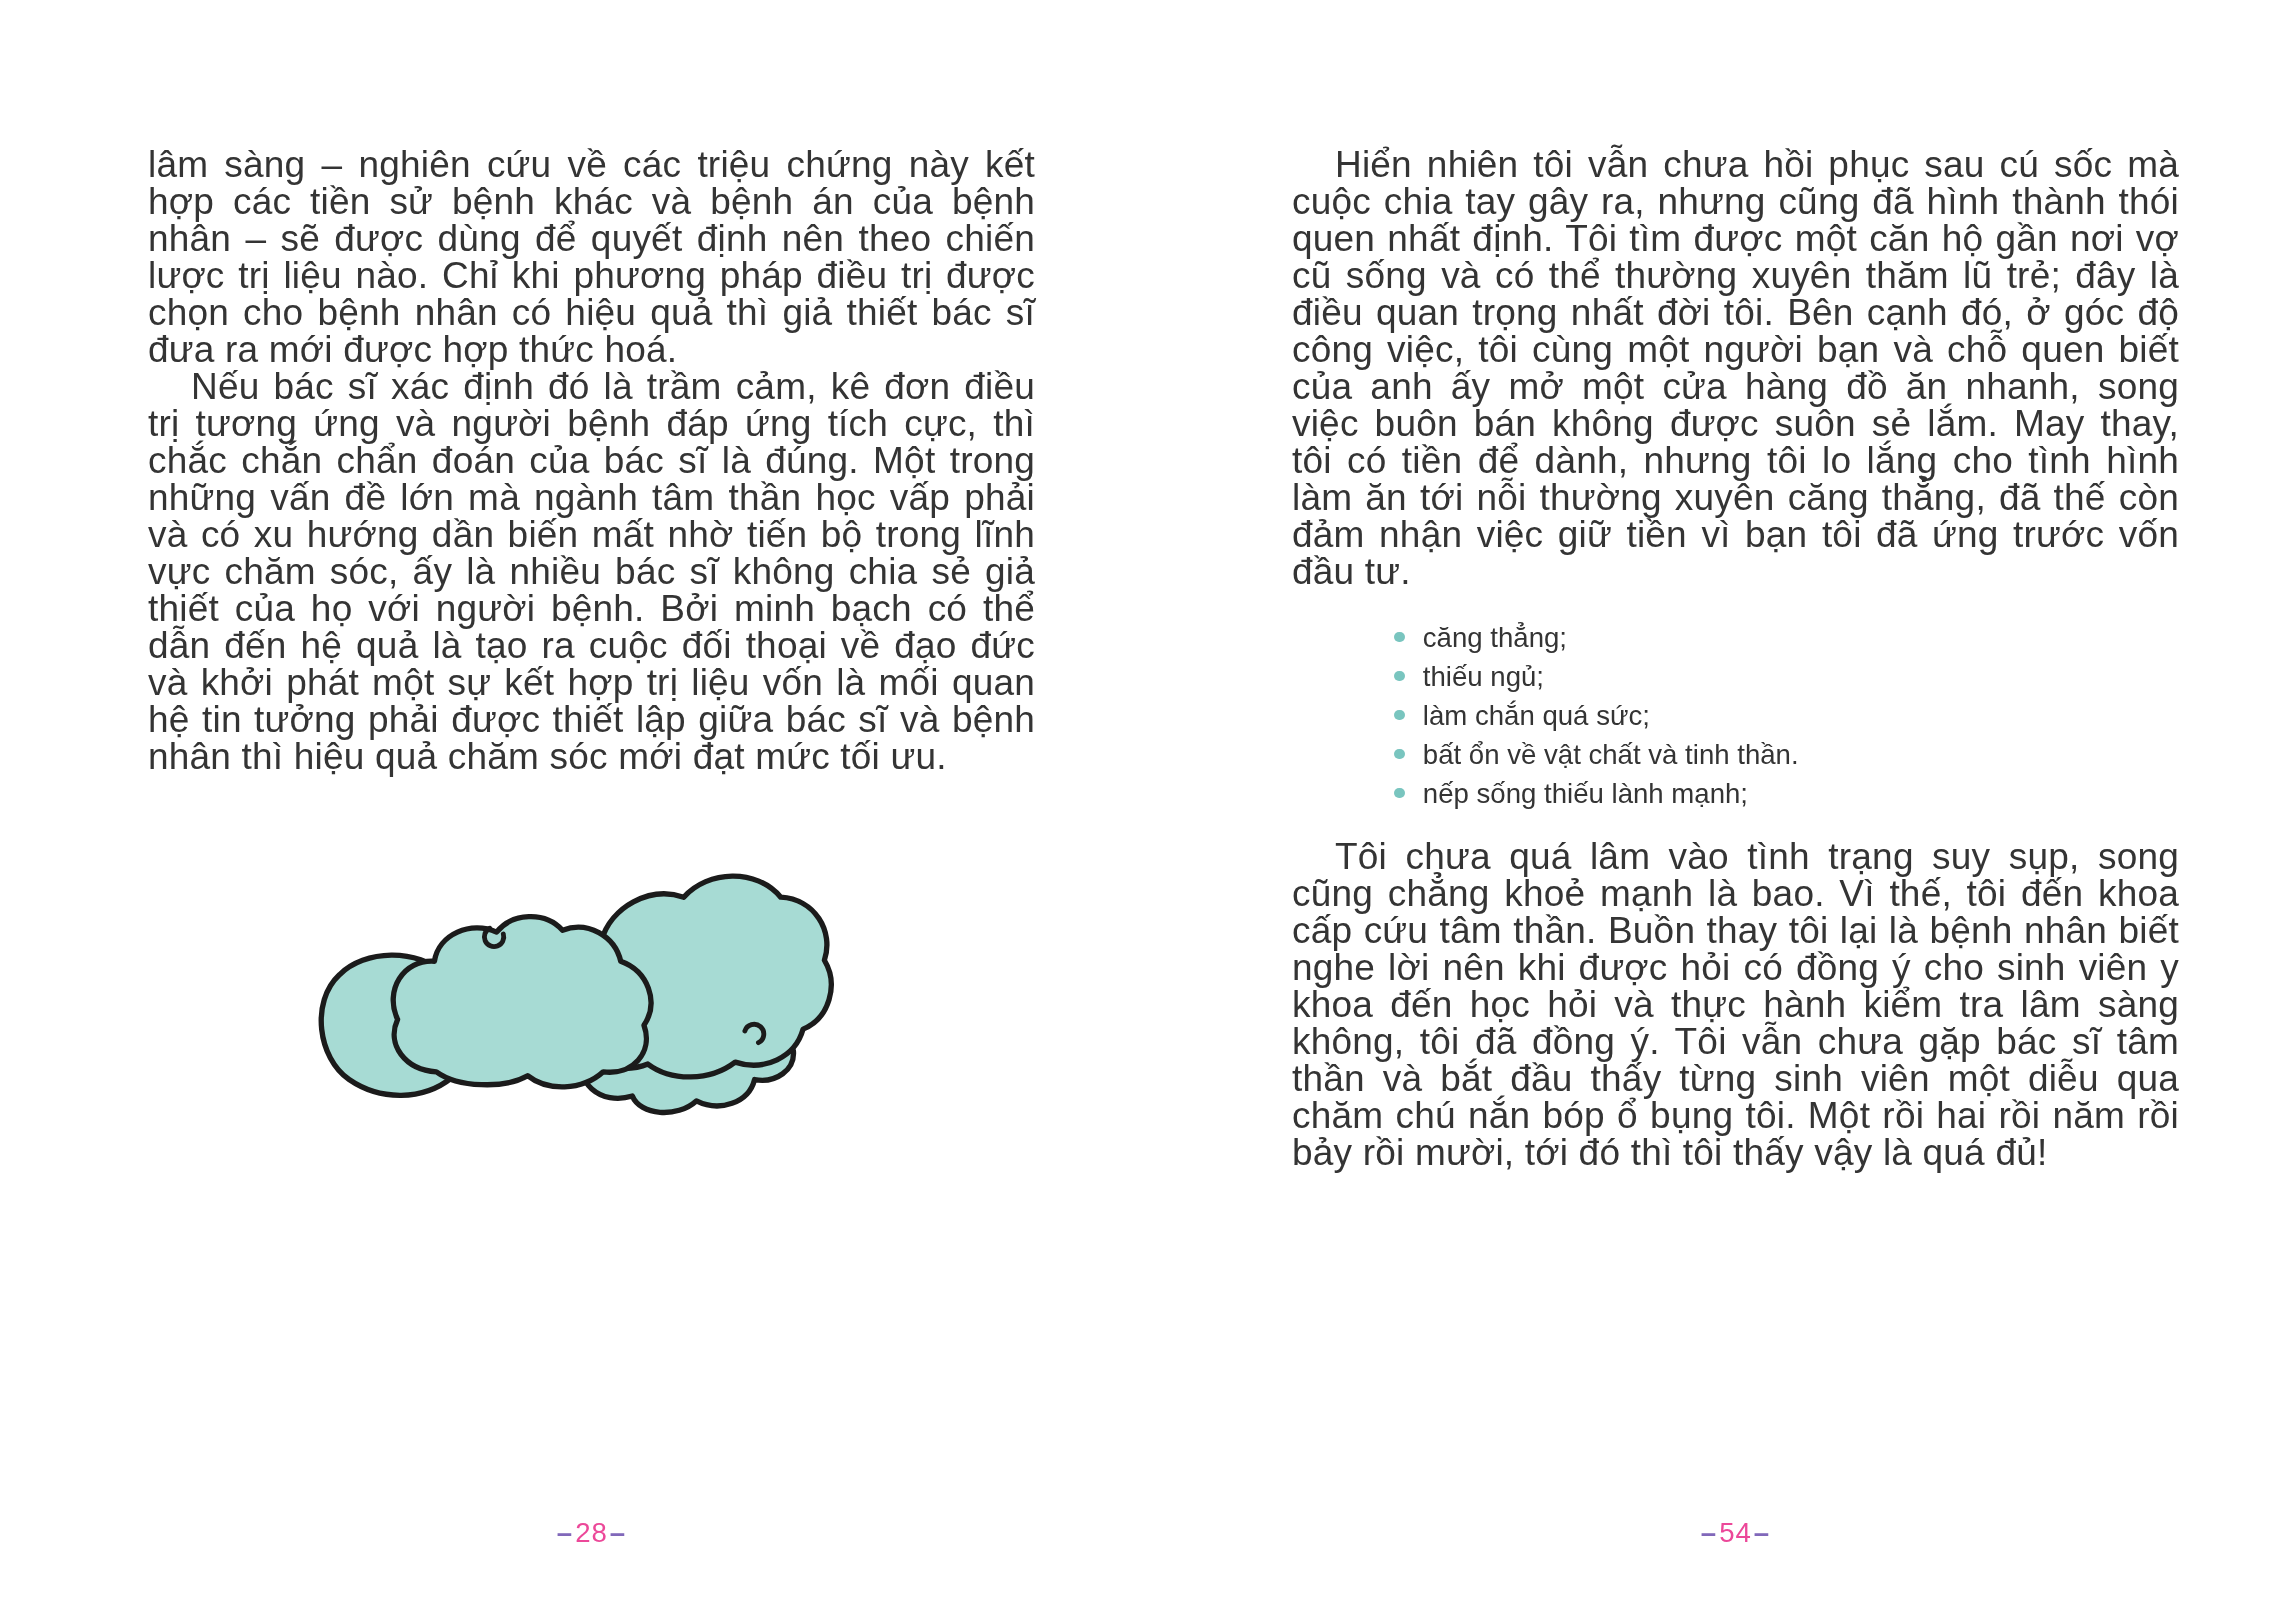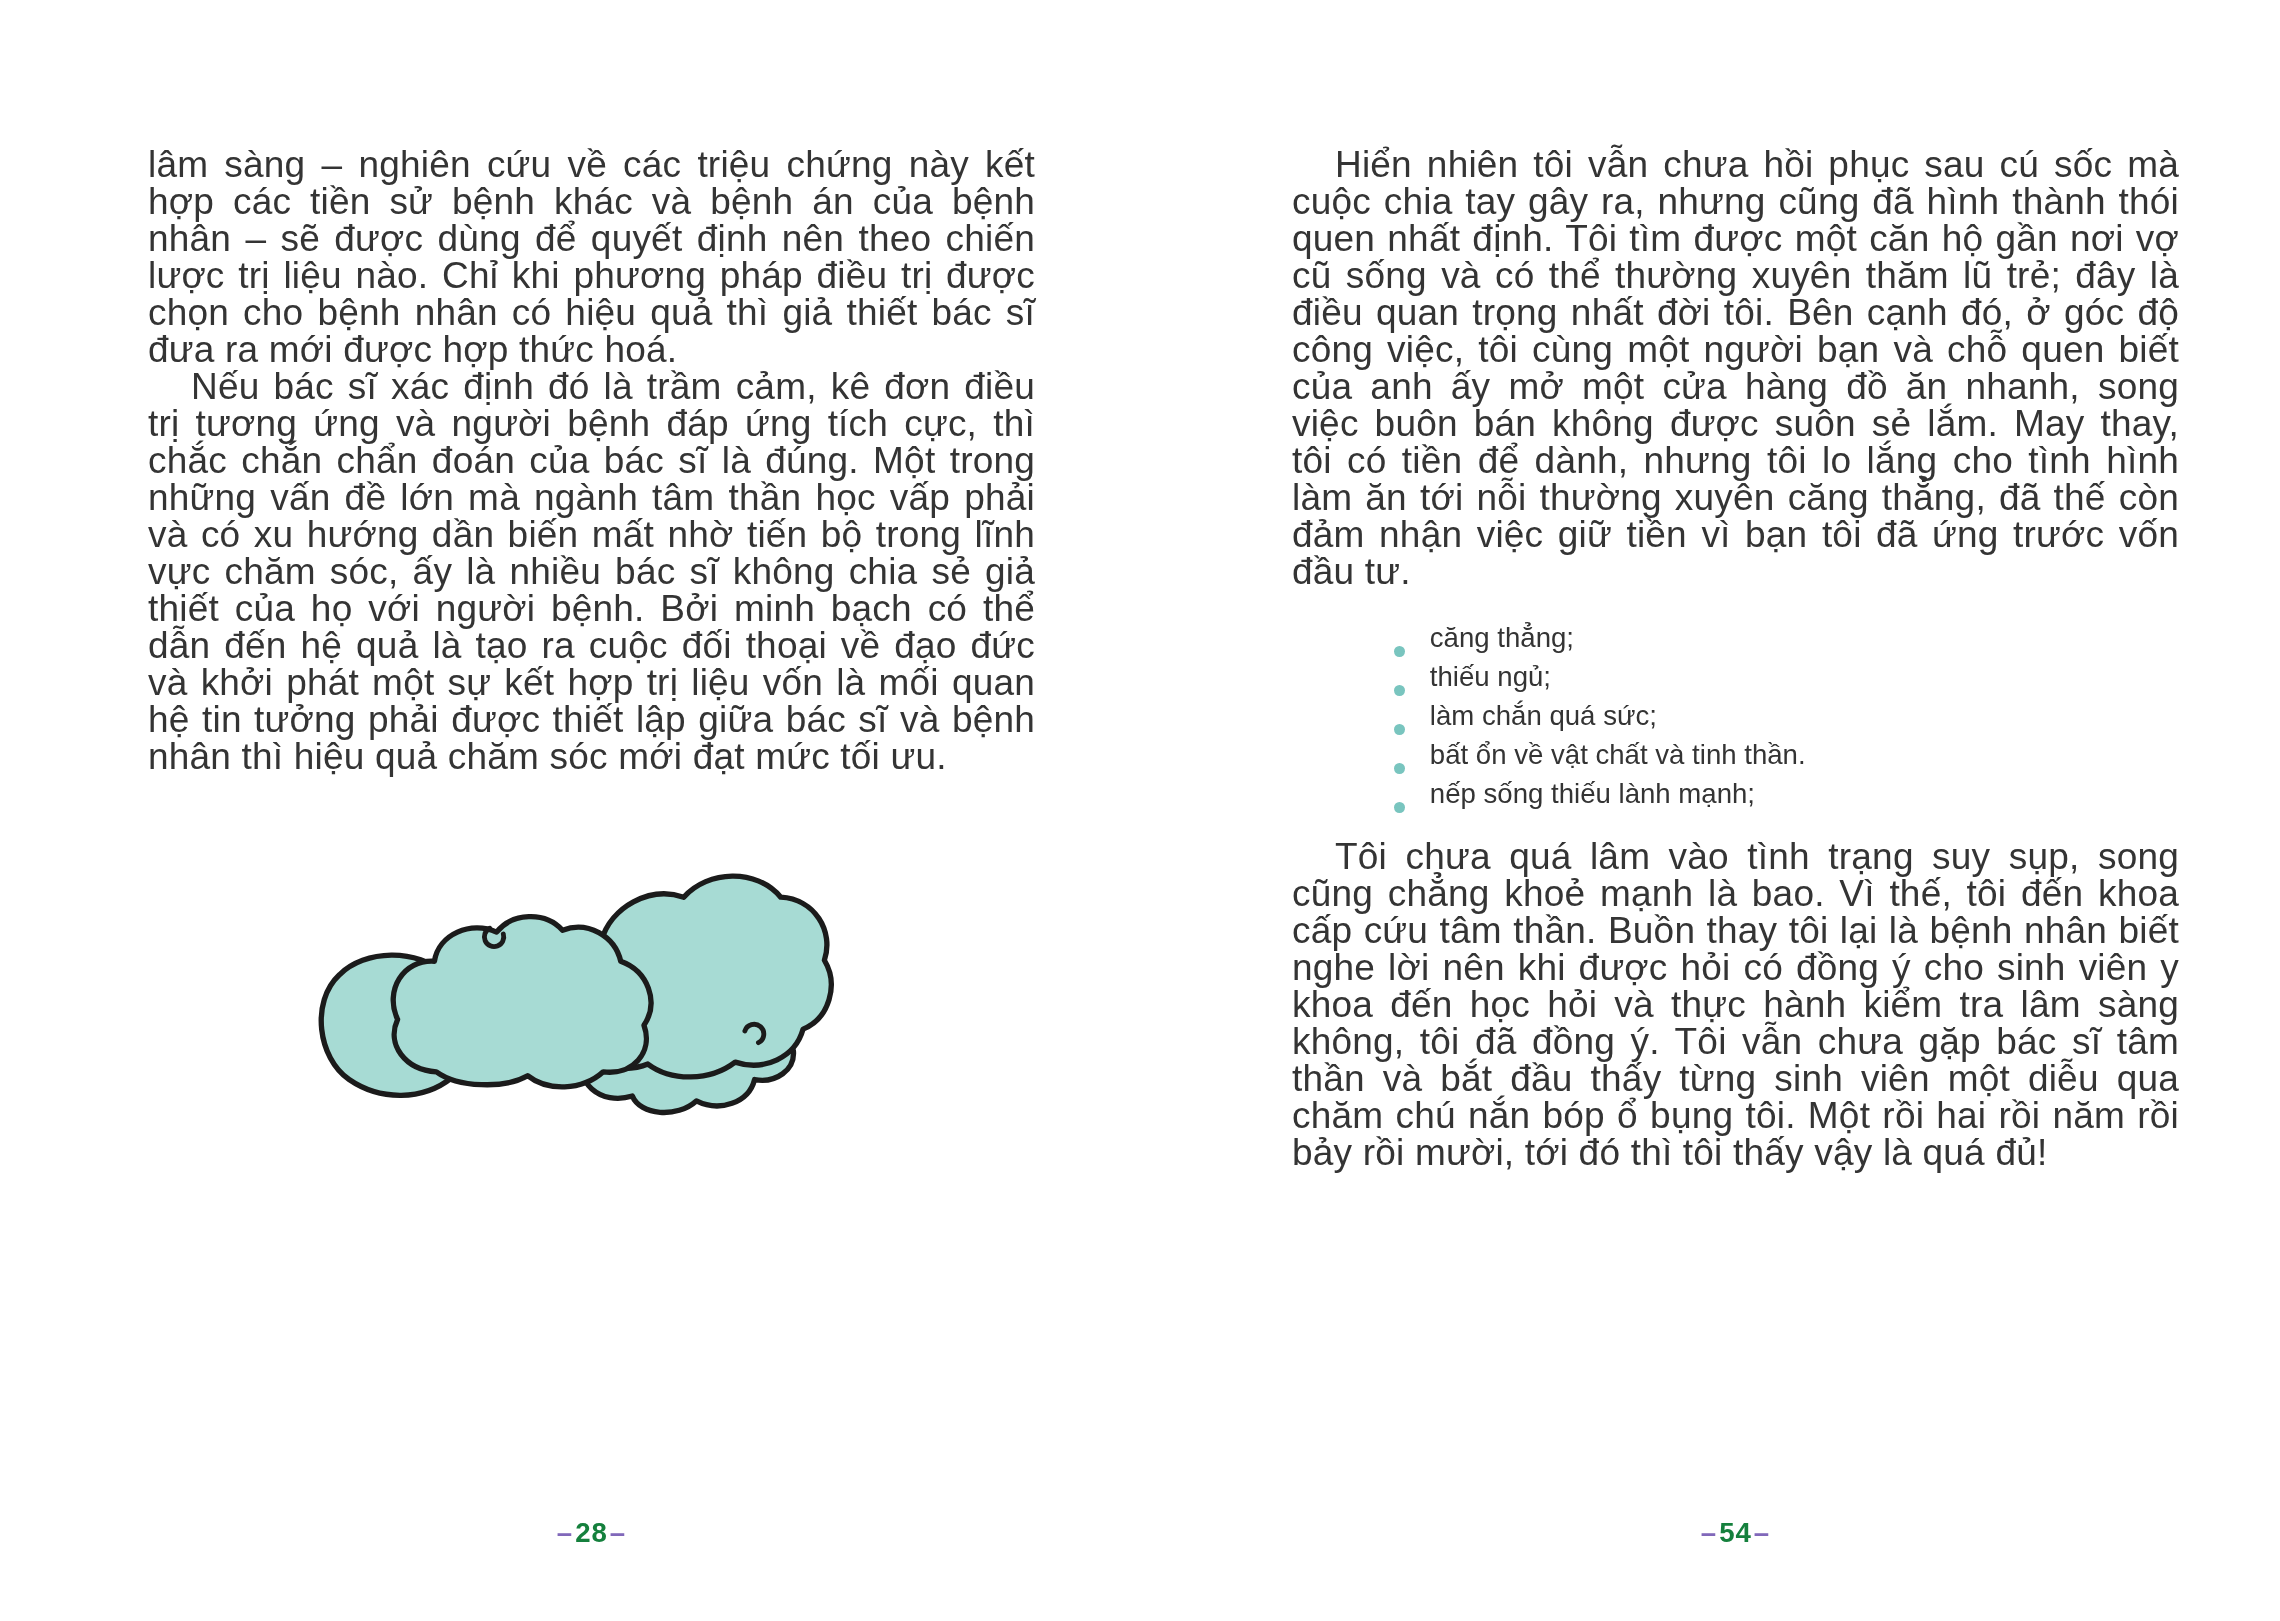--- a/index.html
+++ b/index.html
@@ -43,22 +43,22 @@
     color:var(--color-title);
     letter-spacing:0.5px;
   }
   ul.dot-list{
     list-style:none;
     margin:27.6px 0 25.6px 0;
     padding:0 0 0 102px;
   }
   ul.dot-list li{
     display:flex;
-    align-items:flex-end;
-    gap:25px;
+    align-items:center;
+    gap:18px;
     font-size:27.6px;
     line-height:39px;
   }
   ul.dot-list .dot{
     flex:none;
     width:10.8px;height:10.8px;
     border-radius:50%;
     background:var(--color-bullet);
   }
   .cloud-wrap{
@@ -71,21 +71,21 @@
     position:absolute;
     top:1517px;
     width:887px;
     text-align:center;
     font-size:27.6px;
     letter-spacing:1px;
   }
   .page-left .footer{left:148px;}
   .page-right .footer{left:151px;}
   .footer .dash{color:var(--color-footer_dash);font-weight:700;}
-  .footer .num{color:#15803d;font-weight:700;padding:0 2px;}
+  .footer .num{color:#ec4899;font-weight:400;padding:0 2px;}
 </style>
 </head>
 <body>
 
 <div class="page page-left">
   <div class="column">
     <p class="body-text">lâm sàng – nghiên cứu về các triệu chứng này kết hợp các tiền sử bệnh khác và bệnh án của bệnh nhân – sẽ được dùng để quyết định nên theo chiến lược trị liệu nào. Chỉ khi phương pháp điều trị được chọn cho bệnh nhân có hiệu quả thì giả thiết bác sĩ đưa ra mới được hợp thức hoá.</p>
     <p class="body-text indent">Nếu bác sĩ xác định đó là trầm cảm, kê đơn điều trị tương ứng và người bệnh đáp ứng tích cực, thì chắc chắn chẩn đoán của bác sĩ là đúng. Một trong những vấn đề lớn mà ngành tâm thần học vấp phải và có xu hướng dần biến mất nhờ tiến bộ trong lĩnh vực chăm sóc, ấy là nhiều bác sĩ không chia sẻ giả thiết của họ với người bệnh. Bởi minh bạch có thể dẫn đến hệ quả là tạo ra cuộc đối thoại về đạo đức và khởi phát một sự kết hợp trị liệu vốn là mối quan hệ tin tưởng phải được thiết lập giữa bác sĩ và bệnh nhân thì hiệu quả chăm sóc mới đạt mức tối ưu.</p>
   </div>
 

